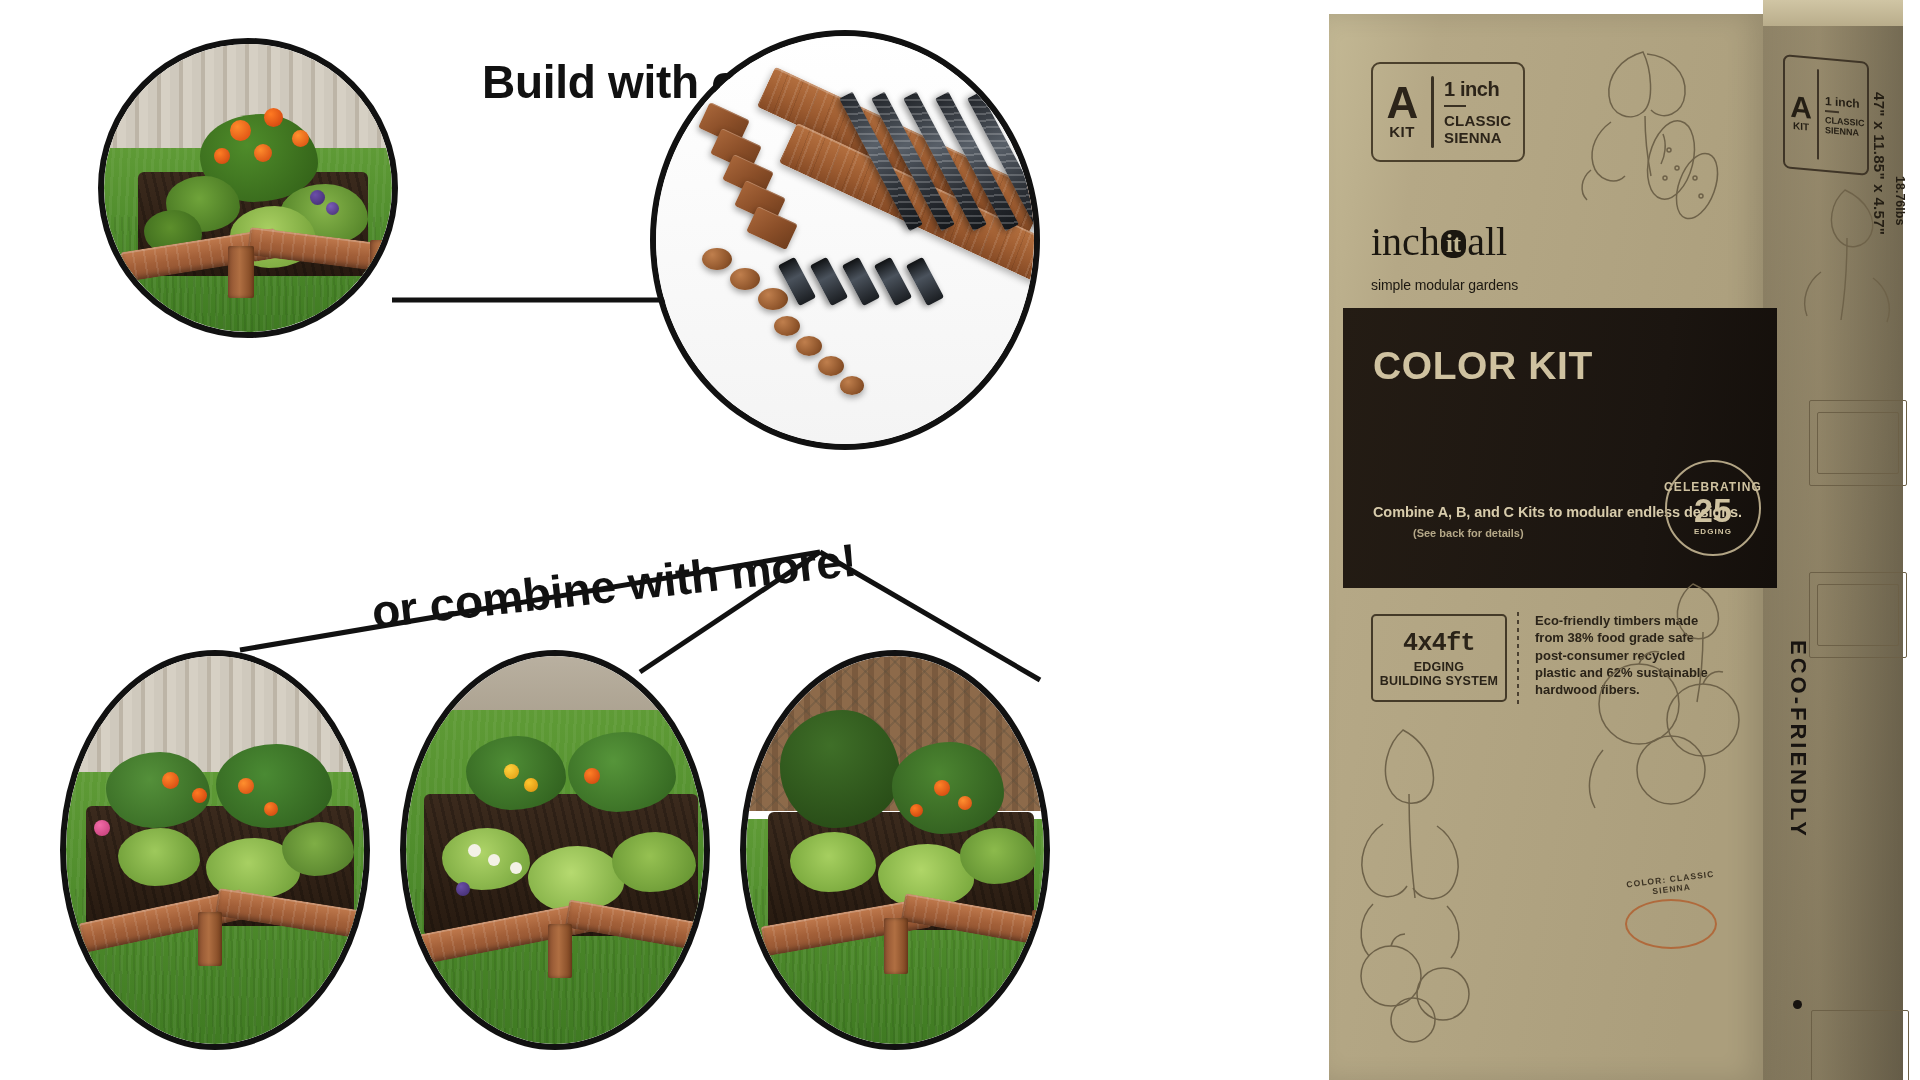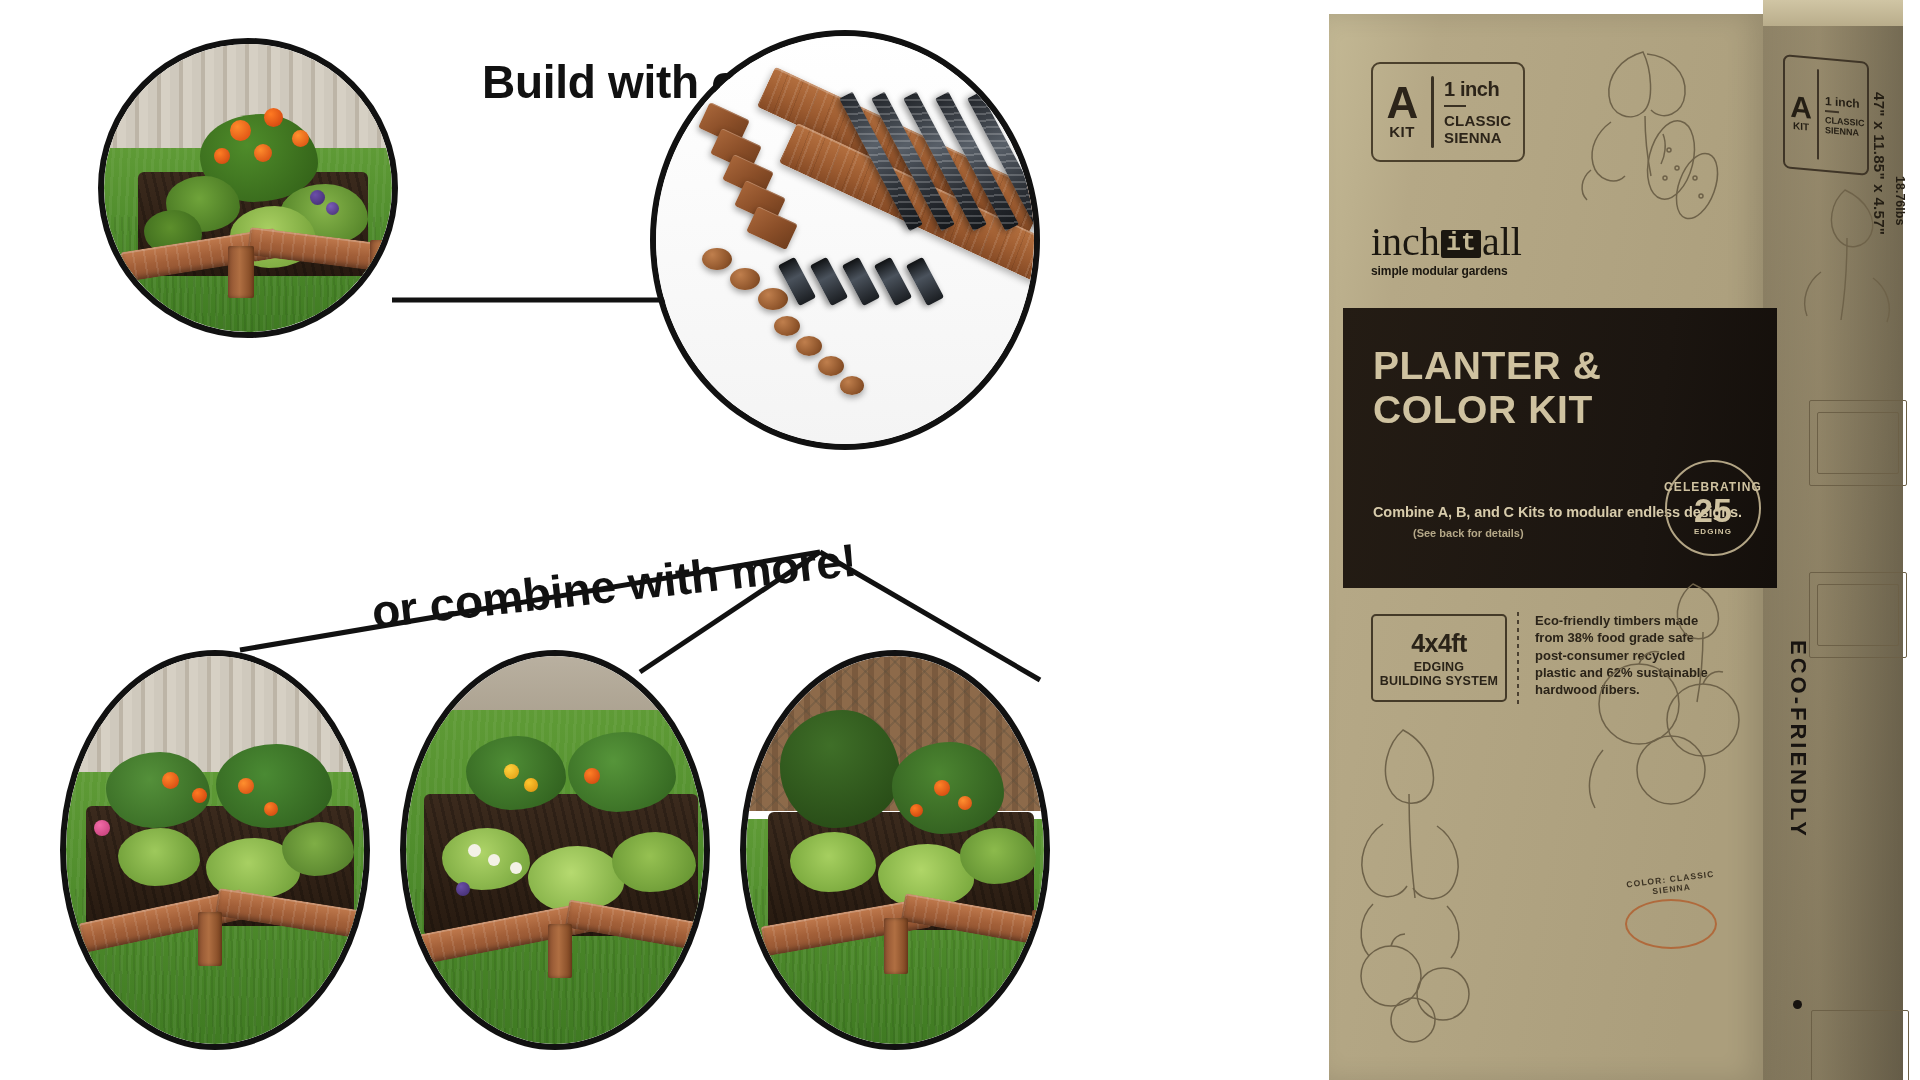--- a/index.html
+++ b/index.html
@@ -94,44 +94,44 @@
   .kit-A{font-size:44px;font-weight:700;line-height:.88;letter-spacing:-1px;}
   .kit-K{font-size:15px;font-weight:700;letter-spacing:.5px;}
   .kit-div{width:3px;background:#3a3123;margin:12px 0;border-radius:2px;}
   .kit-right{flex:1;display:flex;flex-direction:column;justify-content:center;padding-left:10px;color:#2c2419;}
   .kit-inch{font-size:20px;font-weight:700;letter-spacing:-.4px;}
   .kit-rule{width:22px;height:2px;background:#3a3123;margin:4px 0 5px;}
   .kit-color{font-size:15px;font-weight:700;line-height:1.16;letter-spacing:.2px;}
 
   .logo{position:absolute;left:42px;top:210px;color:#1b1710;}
   .logo-row{display:flex;align-items:flex-end;font-size:40px;line-height:.92;font-family:"Liberation Serif",serif;}
-  .logo-it{display:inline-block;background:#1b1710;color:#c3b894;font-family:Liberation Mono, monospace;
-      font-weight:700;font-size:25px;padding:1px 5px 2px;border-radius:2px;margin:0 1px 3px;line-height:1;}
-  .logo-tag{font-size:12px;font-weight:700;letter-spacing:-.1px;margin-top:3px;}
+  .logo-it{display:inline-block;background:#1b1710;color:#c3b894;font-family:Liberation Serif, serif;
+      font-weight:700;font-size:25px;padding:1px 5px 2px;border-radius:10px;margin:0 1px 3px;line-height:1;}
+  .logo-tag{font-size:14px;font-weight:400;letter-spacing:-.1px;margin-top:16px;}
 
   .black-panel{position:absolute;left:14px;top:294px;width:434px;height:280px;
      background:linear-gradient(98deg,#241c14,#1b1510 70%,#140f0b);}
   .bp-title{position:absolute;left:30px;top:36px;color:#cfc2a0;font-size:39px;font-weight:700;
      line-height:1.12;letter-spacing:.6px;}
   .bp-title span{display:block;
      background:repeating-linear-gradient(42deg,rgba(30,22,16,.55) 0 1px,transparent 1px 4px);
      -webkit-background-clip:text;background-clip:text;}
   .bp-sub{position:absolute;left:30px;top:196px;color:#d7cbab;font-size:14.5px;font-weight:600;letter-spacing:-.1px;}
   .bp-sub2{position:absolute;left:30px;top:219px;color:#b5a888;font-size:11px;font-weight:600;padding-left:40px;}
 
   .seal{position:absolute;left:322px;top:152px;width:92px;height:92px;border-radius:50%;
      border:2px solid #b3a585;display:flex;flex-direction:column;align-items:center;justify-content:center;color:#cfc2a0;}
   .seal-top{font-size:12px;font-weight:700;letter-spacing:1.1px;}
   .seal-num{font-size:34px;font-weight:700;line-height:.95;}
   .seal-bot{font-size:8px;font-weight:700;letter-spacing:1.1px;}
 
   .mod-badge{position:absolute;left:42px;top:600px;width:132px;height:84px;
      border:2px solid #40miss;border:2px solid #443a28;border-radius:5px;
      display:flex;flex-direction:column;align-items:center;justify-content:center;color:#2a2318;text-align:center;}
-  .mod-size{font-size:25px;font-weight:700;letter-spacing:-.6px;}
+  .mod-size{font-size:25px;font-weight:700;letter-spacing:-.6px;font-family:Liberation Mono, monospace;}
   .mod-l1{font-size:12.5px;font-weight:700;letter-spacing:.2px;margin-top:2px;}
   .mod-l2{font-size:12.5px;font-weight:700;letter-spacing:.2px;}
 
   .eco-sep{position:absolute;left:188px;top:598px;width:2px;height:92px;
      background:repeating-linear-gradient(#4a4030 0 4px,transparent 4px 8px);}
   .eco-copy{position:absolute;left:206px;top:598px;width:180px;color:#2a2318;
      font-size:13px;line-height:1.33;font-weight:600;}
 
   .swatch{position:absolute;left:286px;top:860px;width:112px;text-align:center;color:#3b3223;}
   .swatch-label{font-size:8.5px;font-weight:700;letter-spacing:1.1px;transform:rotate(-7deg);}
@@ -354,21 +354,20 @@
         <div class="logo-row">
           <span>inch</span>
           <span class="logo-it">it</span>
           <span>all</span>
         </div>
         <div class="logo-tag">simple modular gardens</div>
       </div>
 
       <div class="black-panel">
         <div class="bp-title">
-          <span>PLANTER &amp;</span>
           <span>COLOR KIT</span>
         </div>
         <div class="bp-sub">Combine A, B, and C Kits to modular endless designs.</div>
         <div class="bp-sub2">(See back for details)</div>
 
         <div class="seal">
           <div class="seal-top">CELEBRATING</div>
           <div class="seal-num">25</div>
           <div class="seal-bot">EDGING</div>
         </div>

